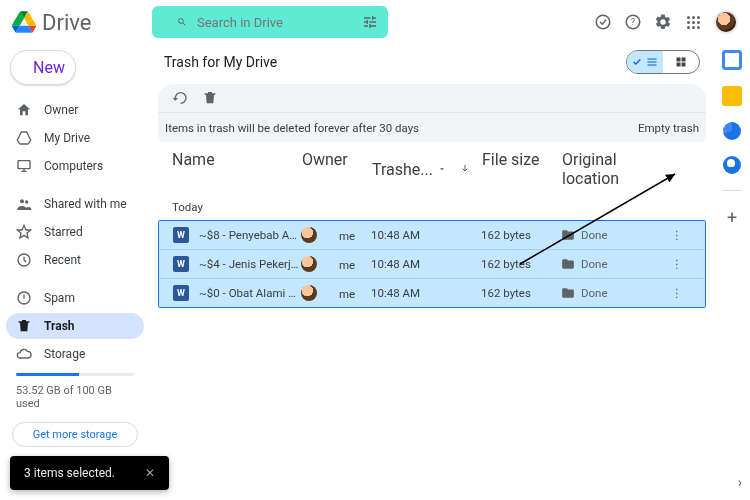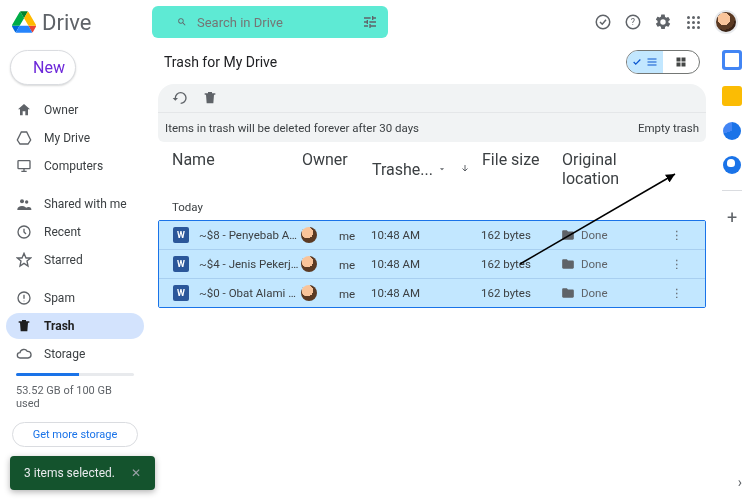--- a/index.html
+++ b/index.html
@@ -46,21 +46,21 @@
 .file-list{border:1.5px solid #1a73e8;border-radius:2px;overflow:hidden;margin-top:2px}
 .row{display:flex;align-items:center;padding:6px 14px;background:#c2e7ff;font-size:11.5px;color:#3c4043;border-bottom:1px solid #a8cff0}
 .row:last-child{border-bottom:none}
 .doc-icon{width:16px;height:16px;background:#2b579a;color:#fff;border-radius:2px;display:flex;align-items:center;justify-content:center;font-size:9px;font-weight:700;margin-right:10px;flex-shrink:0}
 .row .c-name{display:flex;align-items:center;overflow:hidden}
 .row .c-name span.fn{white-space:nowrap;overflow:hidden;text-overflow:ellipsis}
 .owner-cell{display:flex;align-items:flex-end;gap:22px}
 .mini-av{width:16px;height:16px;border-radius:50%;background:radial-gradient(circle at 40% 35%,#f9c49a 0 40%,#5b3a23 41% 100%)}
 .loc-cell{display:flex;align-items:center;gap:6px;color:#5f6368}
 .more-dots{color:#5f6368;cursor:pointer}
-.toast{position:absolute;left:10px;bottom:10px;background:#14532d;color:#e8eaed;border-radius:4px;padding:10px 14px;display:flex;align-items:center;gap:16px;font-size:12px;box-shadow:0 2px 6px rgba(0,0,0,.3)}
+.toast{position:absolute;left:10px;bottom:10px;background:#000000;color:#e8eaed;border-radius:4px;padding:10px 14px;display:flex;align-items:center;gap:30px;font-size:12px;box-shadow:0 2px 6px rgba(0,0,0,.3)}
 .toast .close{cursor:pointer;color:#9aa0a6}
 .right-rail{width:36px;display:flex;flex-direction:column;align-items:center;padding-top:6px;gap:16px}
 .rail-ic{width:20px;height:20px;border-radius:3px;cursor:pointer}
 .rail-cal{background:linear-gradient(#4285f4,#4285f4);position:relative}
 .rail-cal::after{content:"";position:absolute;inset:3px 3px 3px 3px;background:#fff;border-radius:1px}
 .rail-keep{background:#fbbc04}
 .rail-tasks{width:18px;height:18px;border-radius:50%;background:conic-gradient(#1a73e8 0 70%, #4285f4 0)}
 .rail-contacts{width:18px;height:18px;border-radius:50%;background:#1a73e8;position:relative}
 .rail-contacts::after{content:"";position:absolute;left:4px;top:3px;width:8px;height:8px;border-radius:50% 50% 40% 40%;background:#fff}
 .rail-sep{width:20px;height:1px;background:#dadce0}
@@ -179,33 +179,33 @@
             <circle cx="9" cy="8" r="3"></circle>
             <circle cx="16" cy="9" r="2.5"></circle>
             <path d="M2 20c0-3 3-5 7-5s7 2 7 5v1H2zM14 20c0-2 2-3.5 5-3.5s4 1.5 4 3.5v1h-9z"></path>
           </svg>
         </span>
         <span>Shared with me</span>
       </div>
     <div class="nav-item">
         <span class="ic">
           <svg viewBox="0 0 24 24" fill="none" stroke="#5f6368" stroke-width="2">
+            <path d="M12 2l3 7h7l-5.5 4.5L18 21l-6-4-6 4 1.5-7.5L2 9h7z"></path>
+          </svg>
+        </span>
+        <span>Starred</span>
+      </div>
+    <div class="nav-item">
+        <span class="ic">
+          <svg viewBox="0 0 24 24" fill="none" stroke="#5f6368" stroke-width="2">
             <circle cx="12" cy="12" r="9"></circle>
             <path d="M12 7v5l3 3"></path>
           </svg>
         </span>
         <span>Recent</span>
-      </div>
-    <div class="nav-item">
-        <span class="ic">
-          <svg viewBox="0 0 24 24" fill="none" stroke="#5f6368" stroke-width="2">
-            <path d="M12 2l3 7h7l-5.5 4.5L18 21l-6-4-6 4 1.5-7.5L2 9h7z"></path>
-          </svg>
-        </span>
-        <span>Starred</span>
       </div>
     <div class="nav-sep"></div>
     <div class="nav-item">
         <span class="ic">
           <svg viewBox="0 0 24 24" fill="none" stroke="#5f6368" stroke-width="2">
             <circle cx="12" cy="12" r="9"></circle>
             <path d="M12 7v6M12 16v1"></path>
           </svg>
         </span>
         <span>Spam</span>

